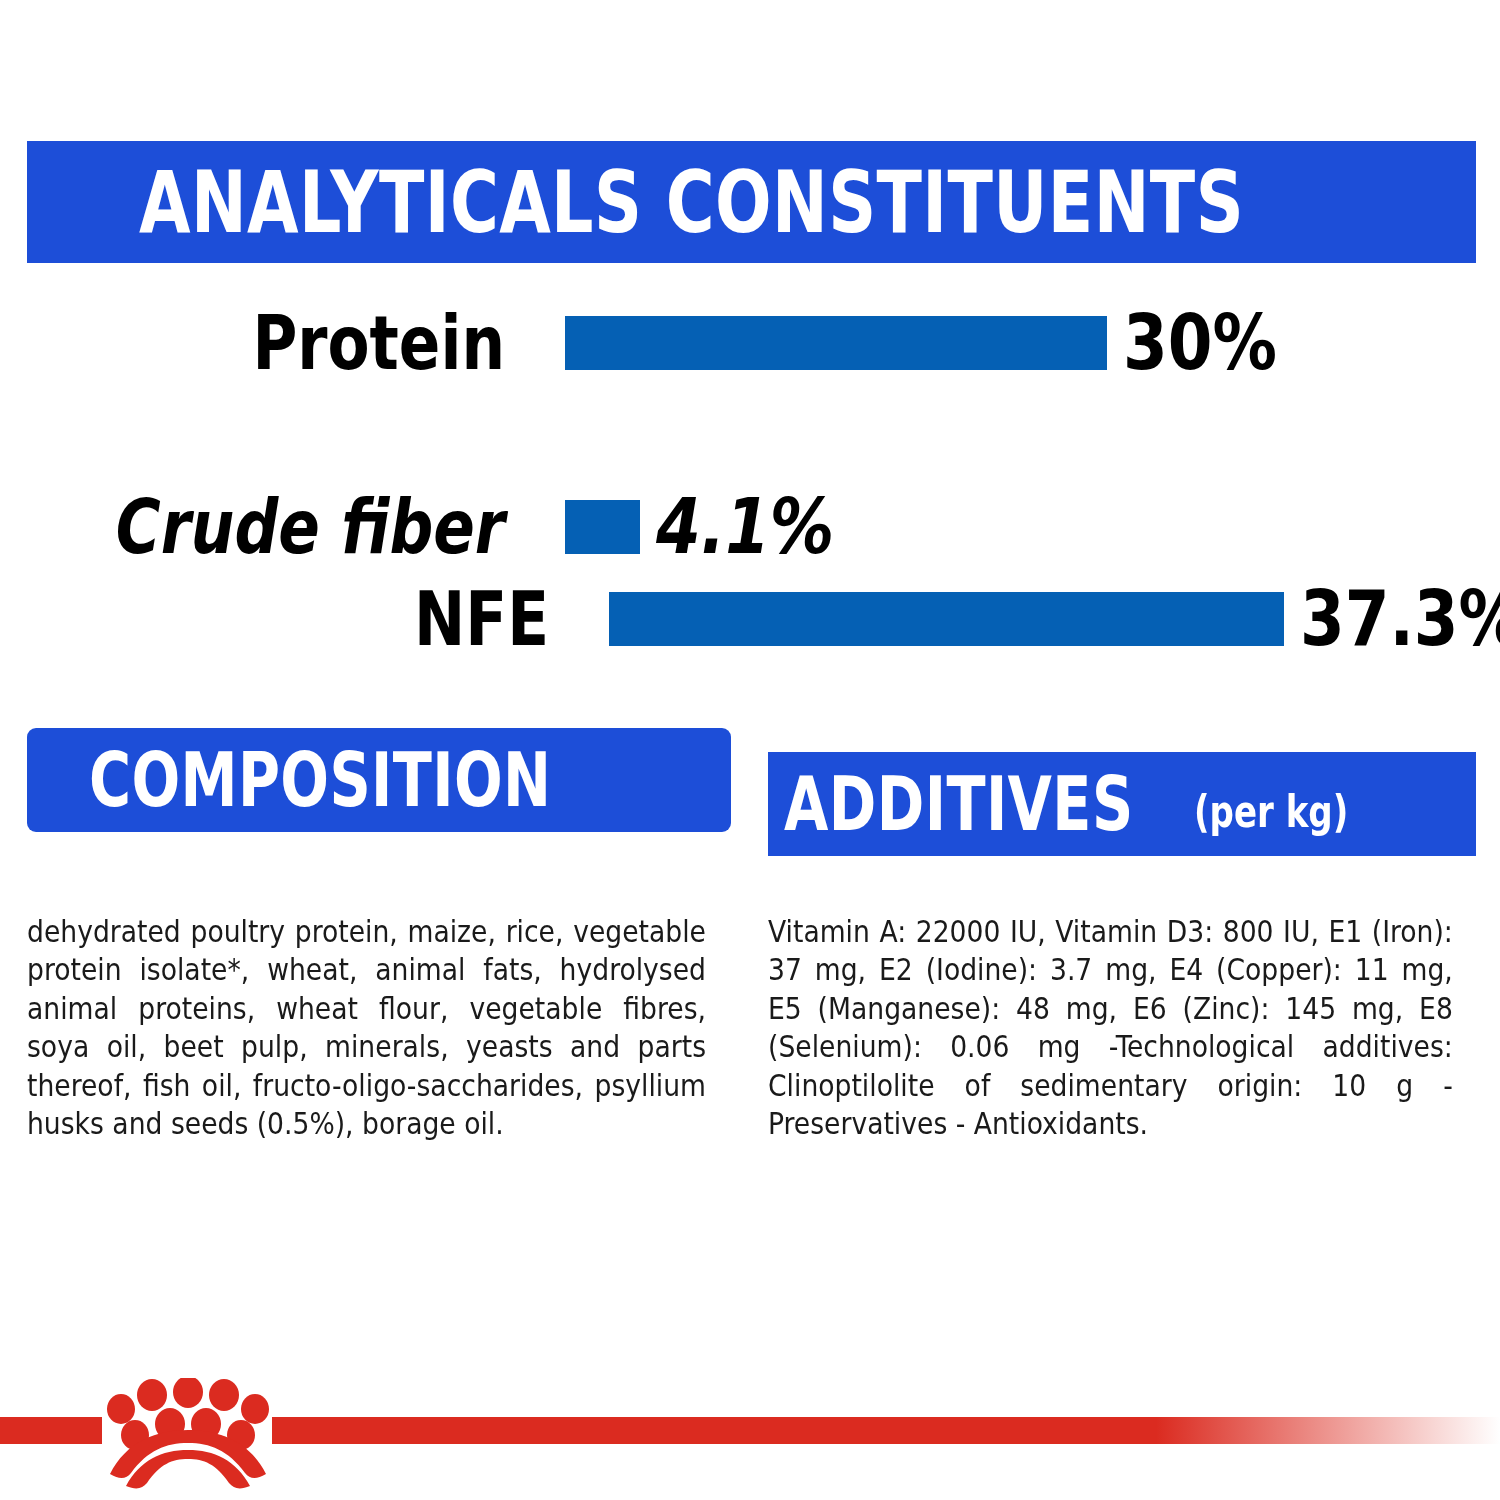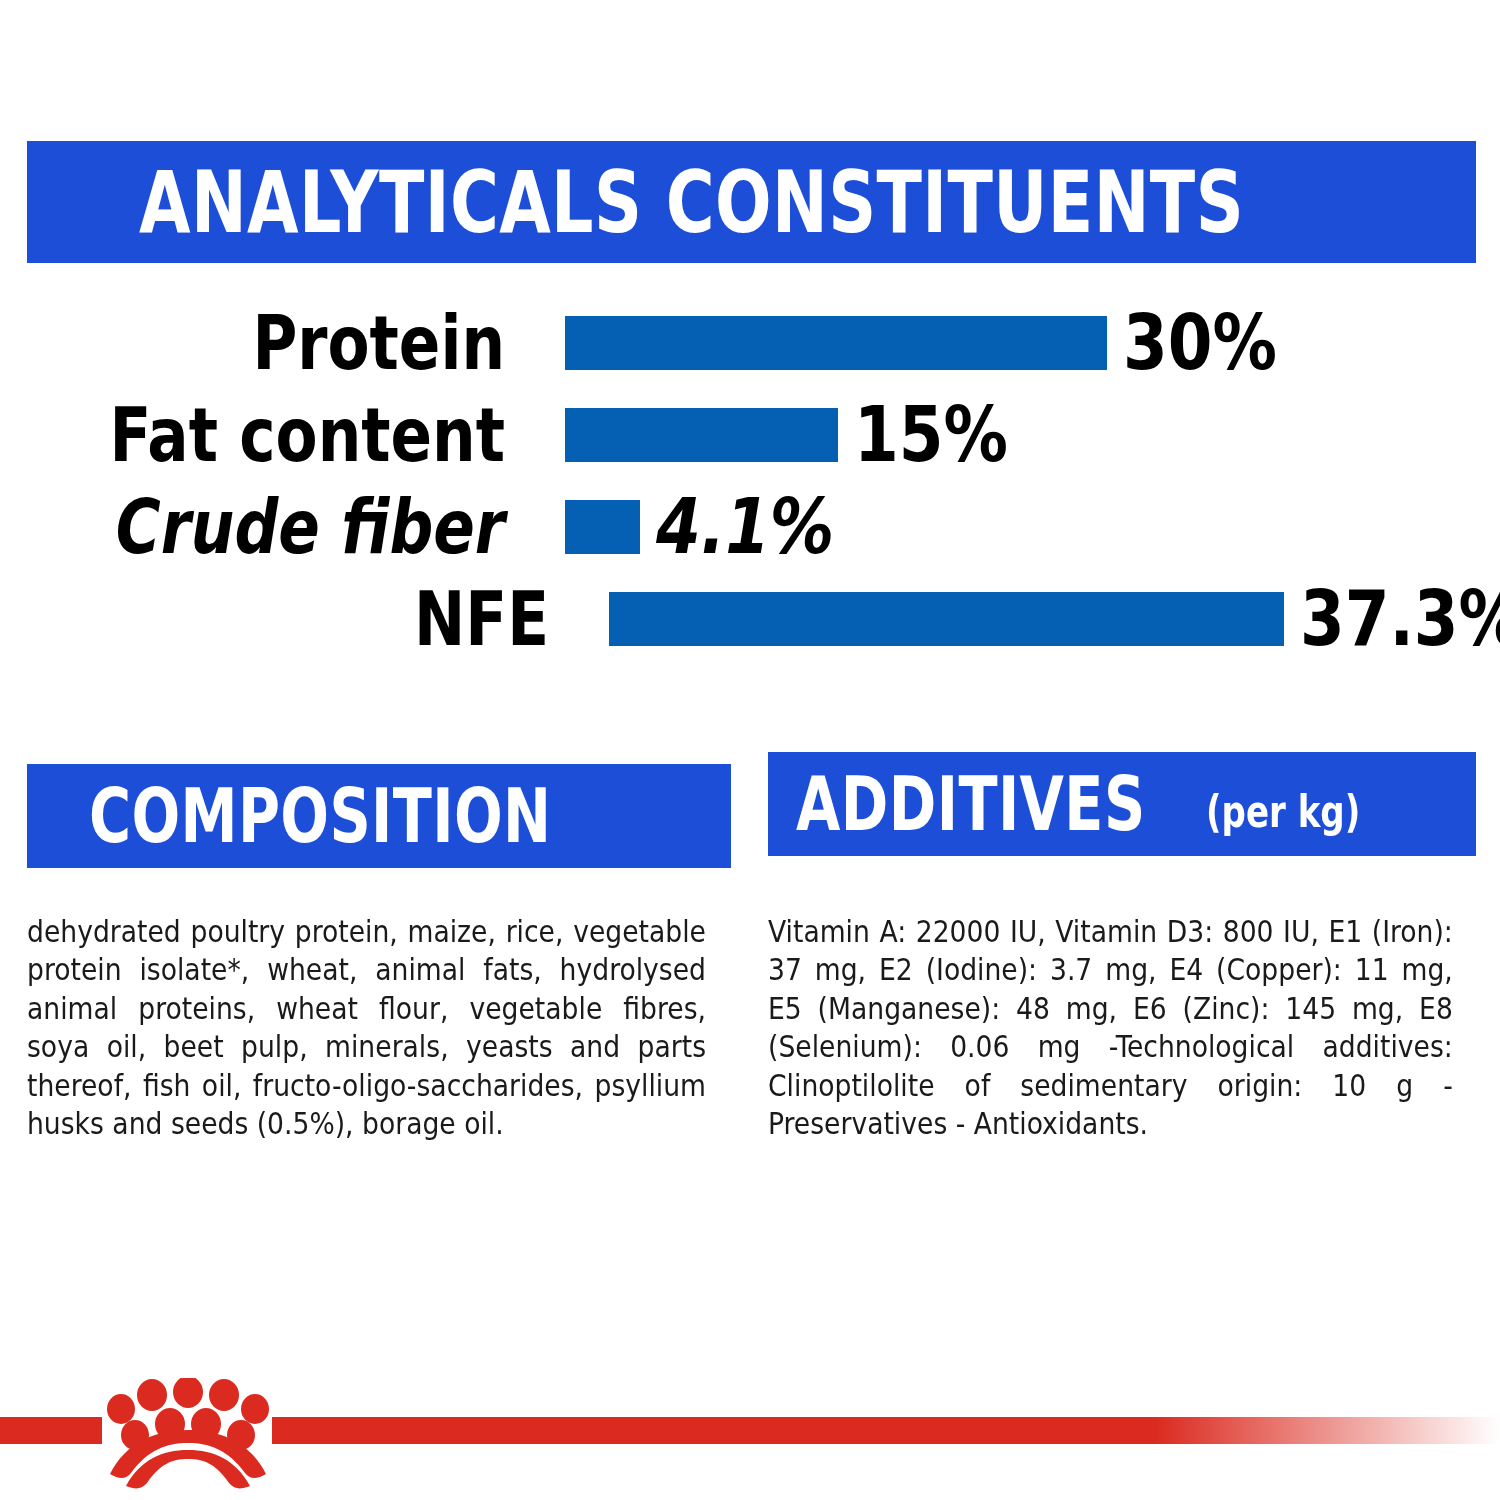--- a/index.html
+++ b/index.html
@@ -45,36 +45,37 @@
     height: 122px;
     padding-left: 112px;
   }
   #analyticals-band .band-title {
     font-size: 86px;
     line-height: 86px;
   }
 
   #composition-band {
     left: 27px;
-    top: 764px;
+    top: 728px;
     width: 704px;
     height: 104px;
     padding-left: 62px;
+    border-radius: 9px;
   }
   #composition-band .band-title {
     font-size: 74px;
     line-height: 74px;
   }
 
   #additives-band {
     left: 768px;
     top: 752px;
     width: 708px;
     height: 104px;
-    padding-left: 28px;
+    padding-left: 16px;
   }
   #additives-band .band-title {
     font-size: 74px;
     line-height: 74px;
   }
   #additives-band .band-sub {
     color: #ffffff;
     font-family: "Liberation Sans Narrow", "DejaVu Sans Condensed", "Liberation Sans", sans-serif;
     font-weight: bold;
     font-size: 44px;
@@ -202,27 +203,20 @@
     <span class="band-title">ANALYTICALS CONSTITUENTS</span>
   </div>
 
   <div id="chart">
       <div class="bar-row" style="top: 0px;">
         <div class="bar-label">Protein</div>
         <div class="bar-track" style="width: 542px;">
           <div class="bar-fill" style="background: rgb(5, 96, 180);"></div>
         </div>
         <div class="bar-value" style="left: 1123px;">30%</div>
-      </div>
-      <div class="bar-row" style="top: 92px;">
-        <div class="bar-label">Fat content</div>
-        <div class="bar-track" style="width: 273px;">
-          <div class="bar-fill" style="background: rgb(5, 96, 180);"></div>
-        </div>
-        <div class="bar-value" style="left: 854px;">15%</div>
       </div>
       <div class="bar-row" style="top: 184px; font-style: italic;">
         <div class="bar-label">Crude fiber</div>
         <div class="bar-track" style="width: 75px;">
           <div class="bar-fill" style="background: rgb(5, 96, 180);"></div>
         </div>
         <div class="bar-value" style="left: 656px;">4.1%</div>
       </div>
       <div class="bar-row" style="top: 276px; margin-left: 44px;">
         <div class="bar-label">NFE</div>

